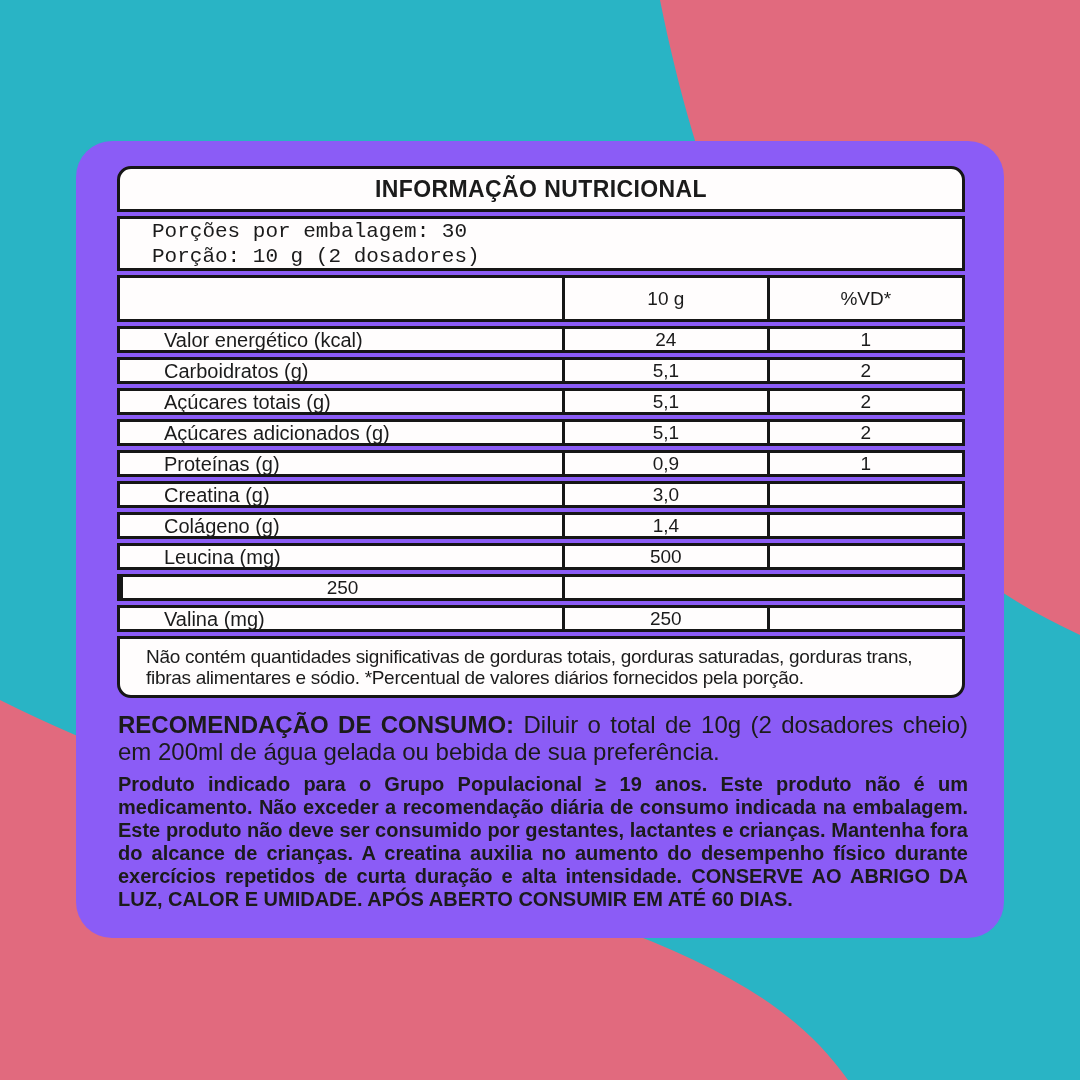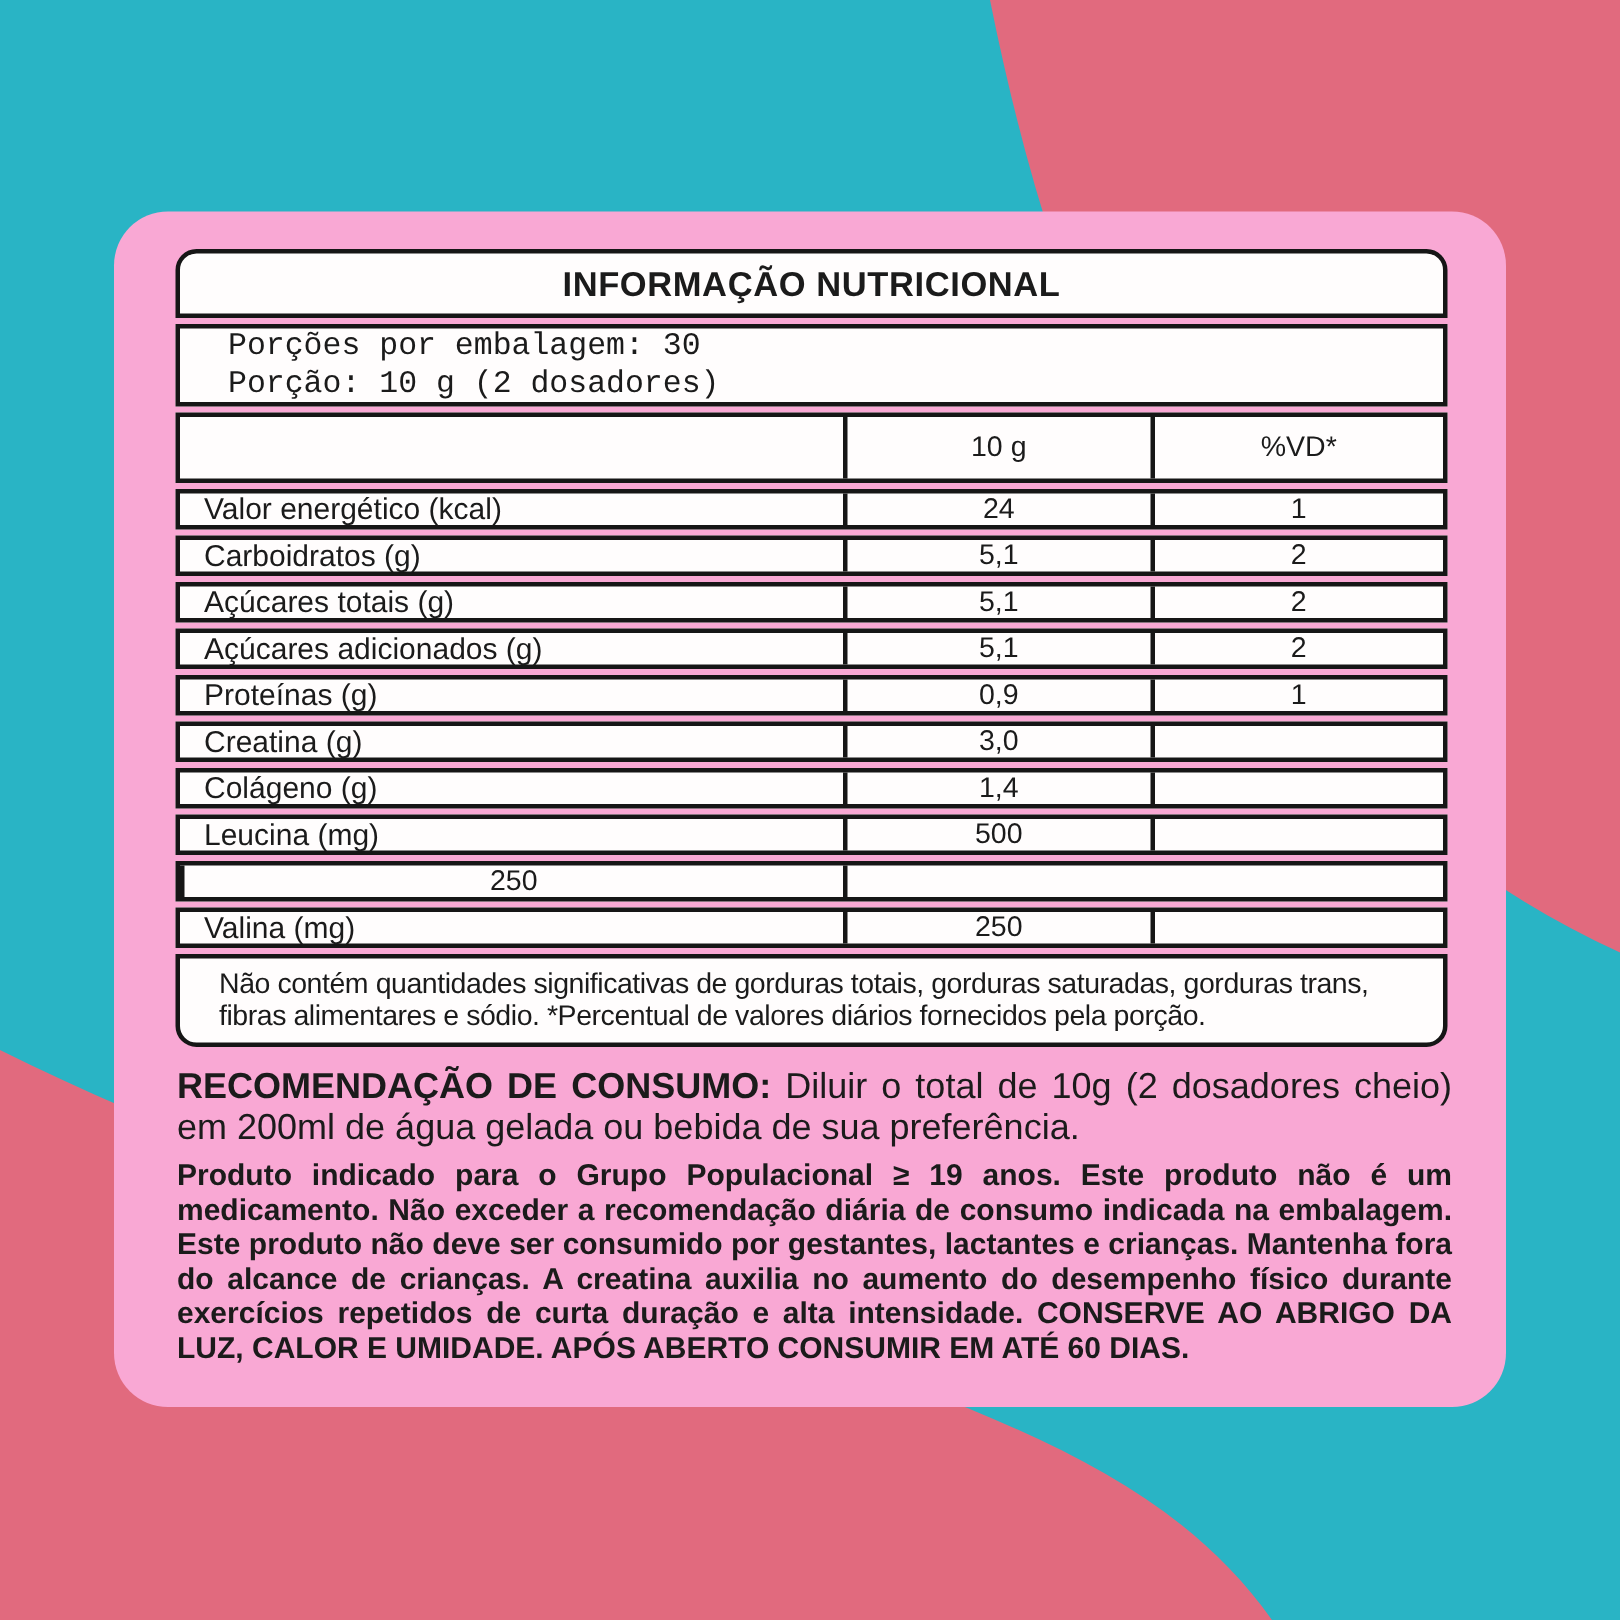--- a/index.html
+++ b/index.html
@@ -5,21 +5,21 @@
   html,body{margin:0;padding:0;}
   body{
     width:1080px;height:1080px;position:relative;overflow:hidden;
     background:#29B4C5;
     font-family:"Liberation Sans", sans-serif;
     color:#1b1b1b;
   }
   .bg{position:absolute;inset:0;width:1080px;height:1080px;}
   .card{
     position:absolute;left:76px;top:141px;width:928px;height:797px;
-    background:#f9a8d4;border-radius:36px;
+    background:#8b5cf6;border-radius:36px;
   }
   .tbl{
     position:absolute;left:41px;top:25px;width:848px;
     display:flex;flex-direction:column;gap:4px;
   }
   .box{
     border:3px solid #161616;background:#FFFDFD;box-sizing:border-box;
   }
   .title-box{
     height:46px;border-radius:14px 14px 0 0;
@@ -32,21 +32,21 @@
   }
   .grid-row{
     display:grid;grid-template-columns:52.5% 24.3% 23.2%;
     align-items:stretch;
   }
   .hdr-row{height:47px;}
   .data-row{height:27px;}
   .cell{
     display:flex;align-items:center;box-sizing:border-box;line-height:1;
   }
-  .cell.lbl{padding-left:16px;font-size:20px;}
+  .cell.lbl{padding-left:44px;font-size:20px;}
   .cell.ctr{justify-content:center;font-size:19px;}
   .vline{border-left:3px solid #161616;}
   .foot-box{
     height:62px;border-radius:0 0 14px 14px;
     display:flex;align-items:center;
     padding:0 26px;font-size:19px;line-height:21px;letter-spacing:-0.3px;
   }
   .para{
     position:absolute;left:42px;width:850px;text-align:justify;
   }

